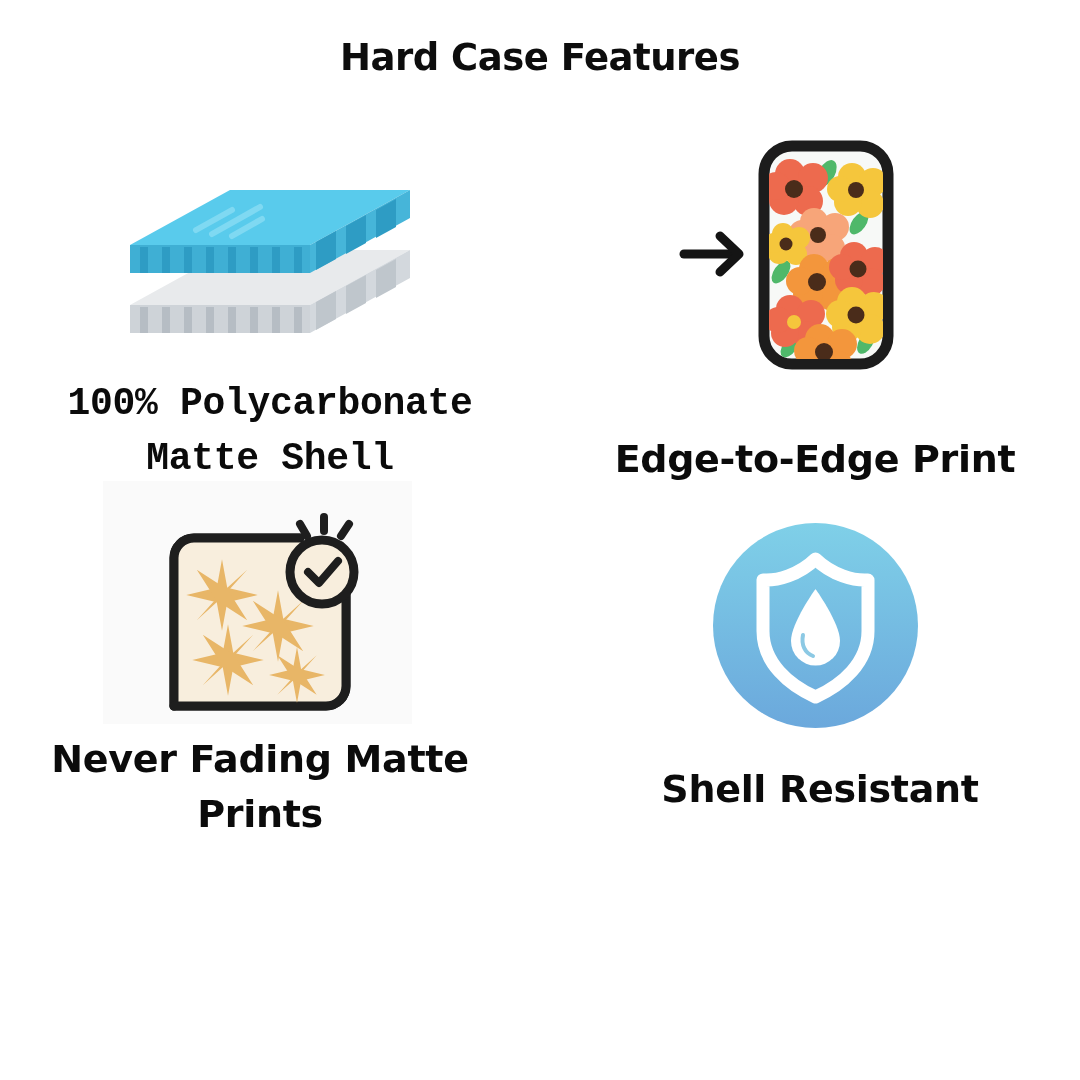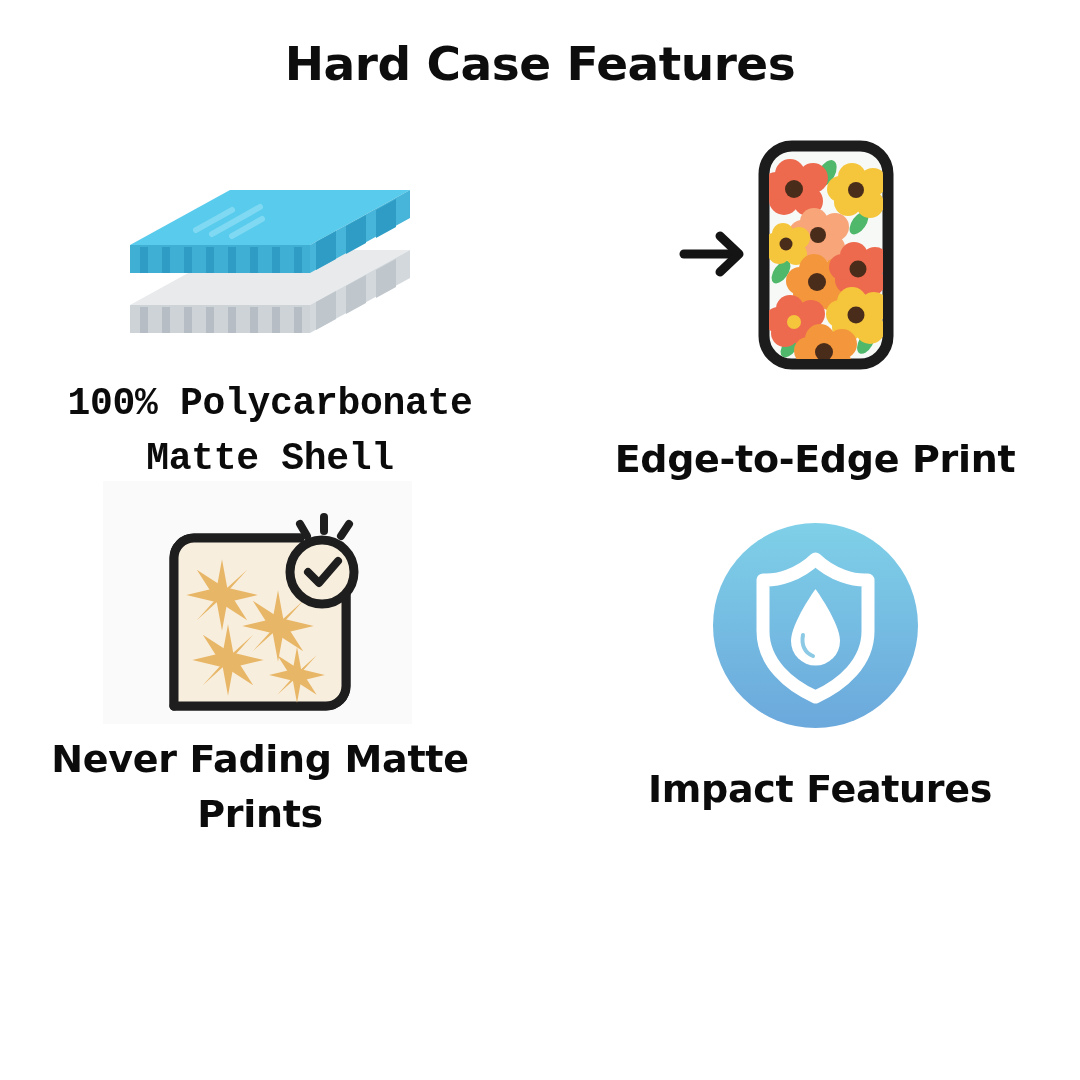--- a/index.html
+++ b/index.html
@@ -21,21 +21,21 @@
     background: #ffffff;
   }
 
   
   .page-title {
     position: absolute;
     top: 36px;
     left: 0;
     width: 1080px;
     text-align: center;
-    font-size: 47px;
+    font-size: 37px;
     font-weight: 700;
     letter-spacing: -0.5px;
     color: #0d0d0d;
     font-family: "DejaVu Sans", sans-serif;
   }
 
   
   .feature {
     position: absolute;
   }
@@ -346,16 +346,16 @@
       <path d="M102.5 36 C 86 52, 64 58, 50 57 L 50 108
                C 50 140, 76 162, 102.5 174
                C 129 162, 155 140, 155 108 L 155 57
                C 141 58, 119 52, 102.5 36 Z" fill="none" stroke="#FFFFFF" stroke-width="13" stroke-linejoin="round"></path>
       <path d="M102.5 66 C 102.5 66, 78 100, 78 118
                A 24.5 24.5 0 0 0 127 118
                C 127 100, 102.5 66, 102.5 66 Z" fill="#FFFFFF"></path>
       <path d="M90 112 C 88 122, 92 130, 100 133" fill="none" stroke="#8CC9E4" stroke-width="4" stroke-linecap="round"></path>
     </svg>
   </div>
-  <div class="feature-label" id="label-impact">Impact Features</div>
+  <div class="feature-label" id="label-impact">Shell Resistant</div>
 
 
 </div>
 
 </body></html>

